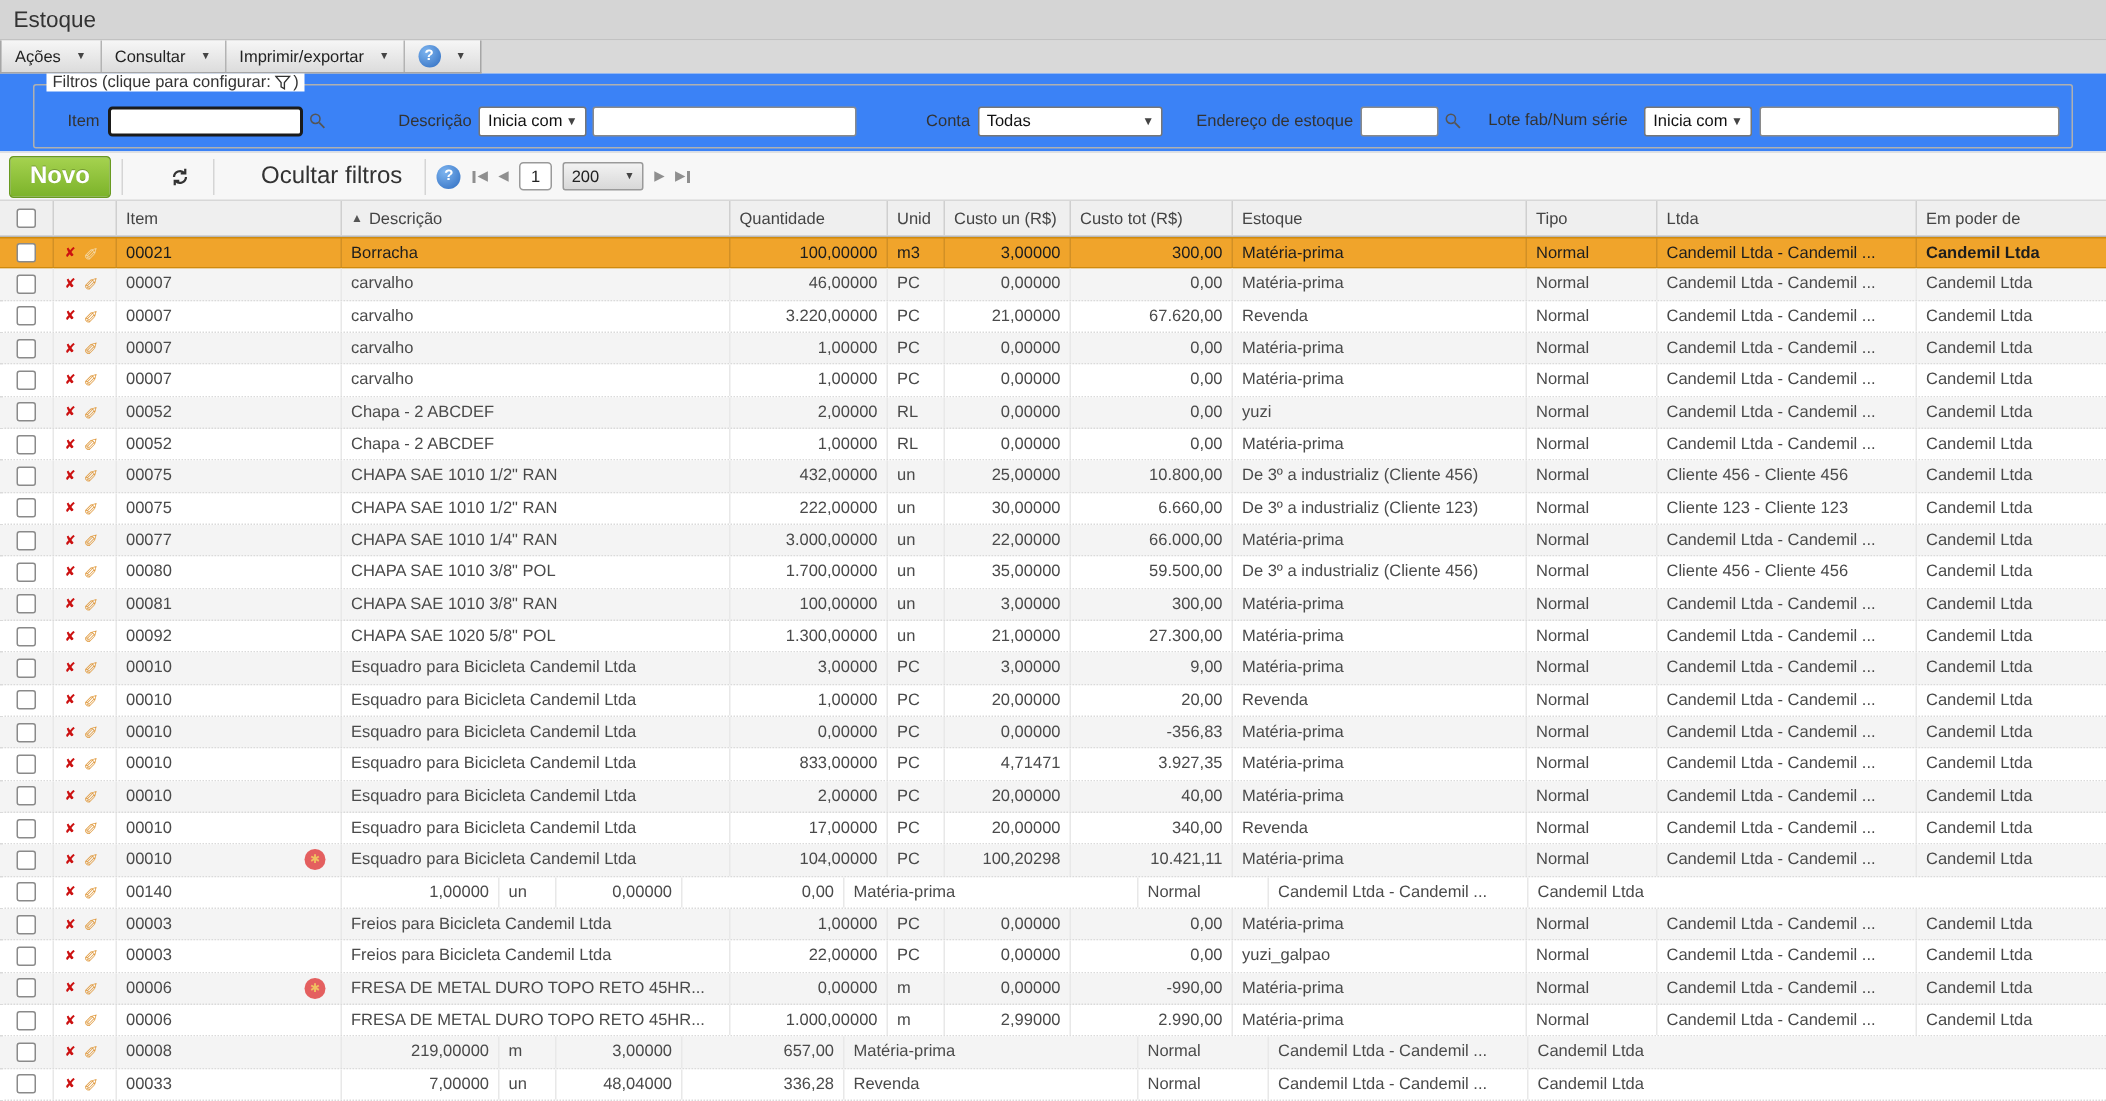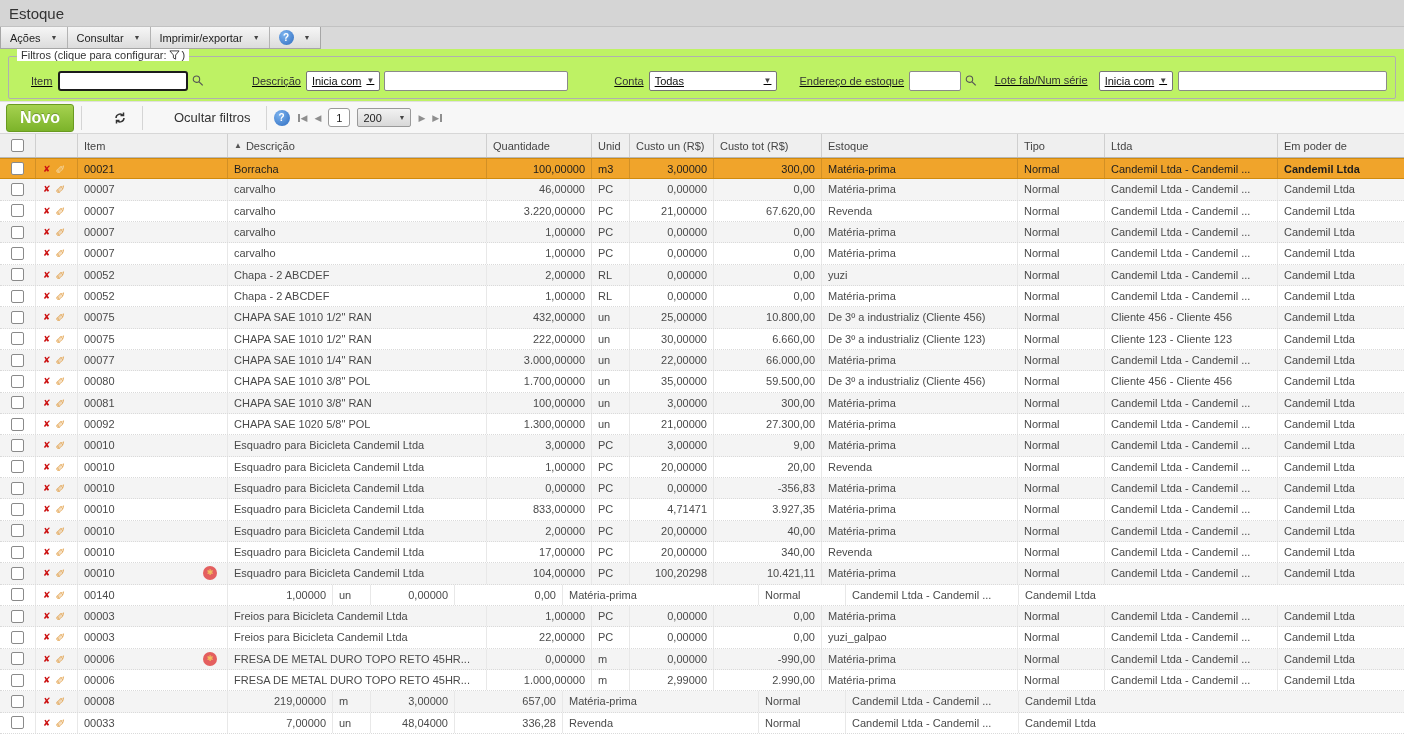--- a/index.html
+++ b/index.html
@@ -12,40 +12,40 @@
   
   .menubar { height:22px; background:#d9d9d9; display:flex; align-items:stretch; }
   .menugroup { display:flex; border:1px solid #a6a6a6; border-top:none; background:linear-gradient(#f6f6f6,#dcdcdc); }
   .menu-btn { display:flex; align-items:center; gap:10px; padding:0 9px; font-size:11px; color:#222;
     border-right:1px solid #b3b3b3; cursor:pointer; }
   .menu-btn:last-child { border-right:none; }
   .caret { font-size:7px; color:#444; }
   .help-circle { width:15px; height:15px; border-radius:50%; background:radial-gradient(circle at 35% 30%,#7db4ef,#2e6cc0);
     color:#fff; font-size:10px; font-weight:bold; display:flex; align-items:center; justify-content:center; }
   
-  .filters-wrap { height:52px; background:#bef264; padding:7px 8px 0;text-decoration:underline; }
+  .filters-wrap { height:52px; background:#3b82f6; padding:7px 22px 0; }
   .filters { position:relative; border:1px solid #b0b0b0; border-radius:2px; height:43px;
     display:flex; align-items:center; padding:6px 8px 0; }
   .legend { position:absolute; top:-8px; left:8px; background:#fff; padding:0 4px; font-size:11px; color:#333;
     display:flex; align-items:center; gap:2px; }
   .flabel { font-size:11px; color:#333; white-space:nowrap; }
   .txt { height:20px; border:1px solid #8a8a8a; background:#fff; font-size:11px; padding:0 4px; border-radius:2px; }
   .txt.focus { border:2px solid #1b1b1b; border-radius:3px; }
   .fakeselect { height:20px; border:1px solid #767676; background:#fff; border-radius:2px;
     display:inline-flex; align-items:center; justify-content:space-between; padding:0 5px; font-size:11px; color:#111; cursor:pointer; }
   .fakeselect .caret { font-size:8px; }
   .mag { margin:0 4px; cursor:pointer; }
   .two-line { width:80px; line-height:1.15; }
   
   .toolbar { height:33px; background:#f7f7f7; border-top:1px solid #e0e0e0; border-bottom:1px solid #d7d7d7;
     display:flex; align-items:center; padding:0 6px; }
   .btn-novo { background:linear-gradient(#a5d24f,#7cb32a); border:1px solid #699a20; border-radius:3px;
     color:#fff; font-weight:bold; font-size:16px; padding:4px 13px; cursor:pointer; text-shadow:0 -1px 0 rgba(0,0,0,.25); }
   .vsep { width:1px; height:24px; background:#d5d5d5; margin:0 7px; }
-  .tool-btn { font-size:13px; color:#333; padding:5px 8px; cursor:pointer; display:flex; align-items:center;margin-left:16px; }
+  .tool-btn { font-size:16px; color:#333; padding:5px 8px; cursor:pointer; display:flex; align-items:center;margin-left:16px; }
   .pager { display:flex; align-items:center; gap:7px; margin-left:8px; }
   .pg-arrow { color:#8f8f8f; font-size:9px; cursor:pointer; display:flex; align-items:center; gap:1px; }
   .pg-bar { width:2px; height:8px; background:#8f8f8f; display:inline-block; }
   .page-box { width:22px; height:19px; border:1px solid #9a9a9a; border-radius:3px; background:#fff;
     font-size:11px; color:#222; display:flex; align-items:center; justify-content:center; }
   .size-select { width:54px; height:19px; border:1px solid #9a9a9a; border-radius:2px;
     background:linear-gradient(#f2f2f2,#d8d8d8); font-size:11px; color:#222;
     display:flex; align-items:center; justify-content:space-between; padding:0 5px; cursor:pointer; }
   
   .grid { width:1404px; }

